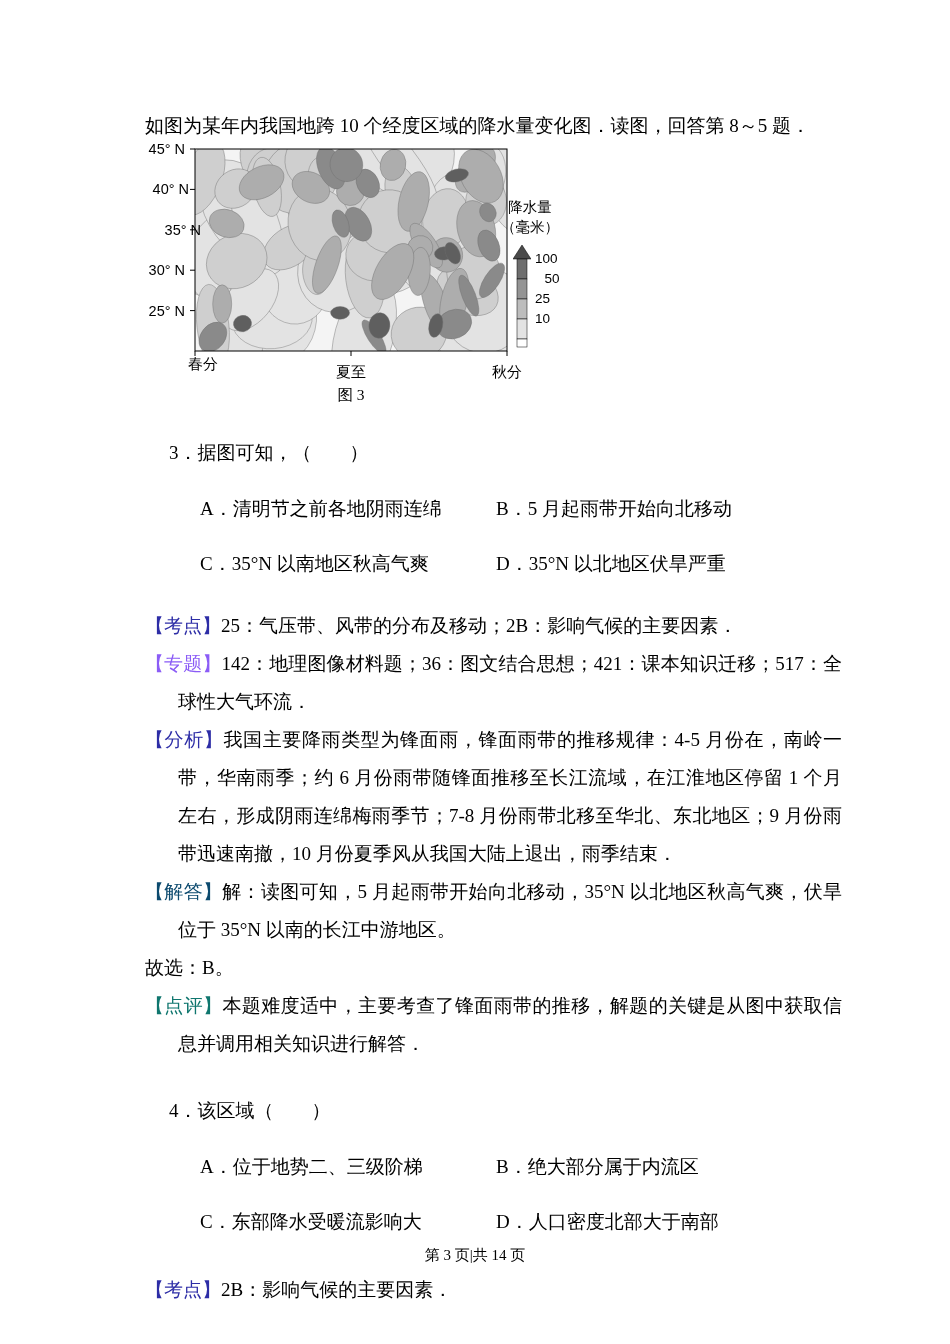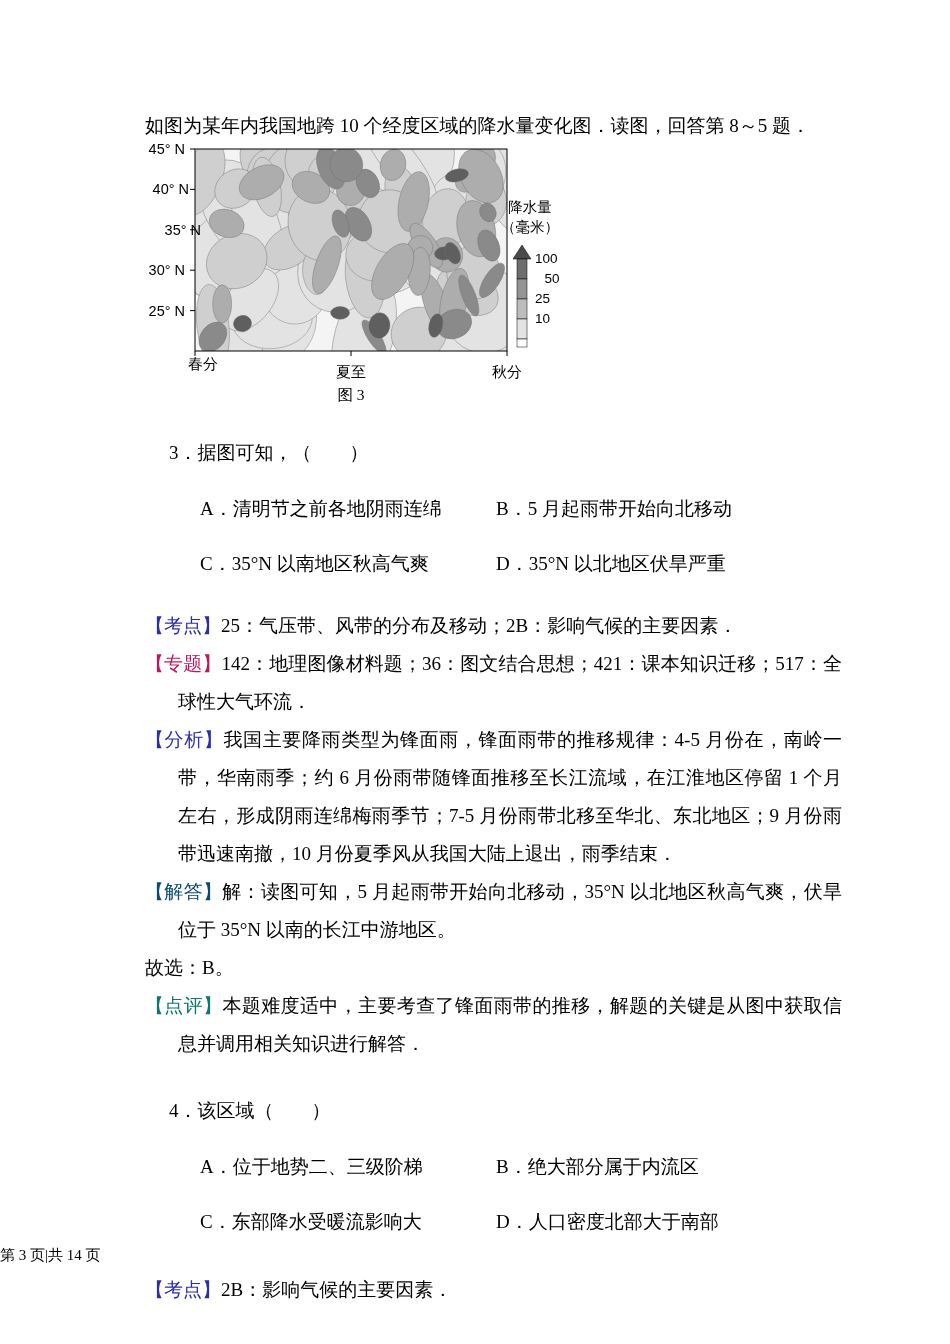--- a/index.html
+++ b/index.html
@@ -17,21 +17,21 @@
         font-family:"Liberation Sans","DejaVu Sans",sans-serif;line-height:16px}
   .caption{position:absolute;left:158px;top:238px;width:96px;text-align:center;font-size:15.5px}
   .stem{margin:28px 0 0;padding-left:24px;line-height:28px}
   .opt-row{display:flex;margin-top:28px;padding-left:55px;line-height:27px}
   .opt{width:296px}
   .sections{margin-top:30px}
   .sec{margin:0;padding-left:33px;text-indent:-33px;line-height:38px;text-align:justify}
   .plain{margin:0;line-height:38px}
   .lab{font-weight:normal}
   .q-block{margin-top:30px}
-  .footer{position:absolute;left:0;top:1246px;width:100%;text-align:left;font-size:15px}
+  .footer{position:absolute;left:0;top:1246px;width:100%;text-align:center;font-size:15px}
 </style>
 </head>
 <body>
 
 <div class="page">
   <div class="content">
 
     <p class="intro">如图为某年内我国地跨 10 个经度区域的降水量变化图．读图，回答第 8～5 题．</p>
 
     <div class="figure" id="figure">
@@ -184,22 +184,22 @@
         <span class="opt">B．5 月起雨带开始向北移动</span>
       </div>
       <div class="opt-row">
         <span class="opt">C．35°N 以南地区秋高气爽</span>
         <span class="opt">D．35°N 以北地区伏旱严重</span>
       </div>
     </div>
 
     <div class="sections">
       <p class="sec"><span class="lab" style="color: rgb(45, 45, 166);">【考点】</span><span>25：气压带、风带的分布及移动；2B：影响气候的主要因素．</span></p>
-      <p class="sec"><span class="lab" style="color: #be185d; margin-top: 16px;">【专题】</span><span>142：地理图像材料题；36：图文结合思想；421：课本知识迁移；517：全球性大气环流．</span></p>
-      <p class="sec"><span class="lab" style="color: rgb(45, 45, 166); margin-top: 48px;">【分析】</span><span>我国主要降雨类型为锋面雨，锋面雨带的推移规律：4-5 月份在，南岭一带，华南雨季；约 6 月份雨带随锋面推移至长江流域，在江淮地区停留 1 个月左右，形成阴雨连绵梅雨季节；7-5 月份雨带北移至华北、东北地区；9 月份雨带迅速南撤，10 月份夏季风从我国大陆上退出，雨季结束．</span></p>
+      <p class="sec"><span class="lab" style="color: #8b5cf6; margin-top: 16px;">【专题】</span><span>142：地理图像材料题；36：图文结合思想；421：课本知识迁移；517：全球性大气环流．</span></p>
+      <p class="sec"><span class="lab" style="color: rgb(45, 45, 166); margin-top: 48px;">【分析】</span><span>我国主要降雨类型为锋面雨，锋面雨带的推移规律：4-5 月份在，南岭一带，华南雨季；约 6 月份雨带随锋面推移至长江流域，在江淮地区停留 1 个月左右，形成阴雨连绵梅雨季节；7-8 月份雨带北移至华北、东北地区；9 月份雨带迅速南撤，10 月份夏季风从我国大陆上退出，雨季结束．</span></p>
       <p class="sec"><span class="lab" style="color: #0c4a6e;">【解答】</span><span>解：读图可知，5 月起雨带开始向北移动，35°N 以北地区秋高气爽，伏旱位于 35°N 以南的长江中游地区。</span></p>
       <p class="plain">故选：B。</p>
       <p class="sec"><span class="lab" style="color: #0f766e;">【点评】</span><span>本题难度适中，主要考查了锋面雨带的推移，解题的关键是从图中获取信息并调用相关知识进行解答．</span></p>
     </div>
 
     <div class="q-block" style="margin-top:34px">
       <p class="stem">4．该区域（　　）</p>
       <div class="opt-row">
         <span class="opt">A．位于地势二、三级阶梯</span>
         <span class="opt">B．绝大部分属于内流区</span>

